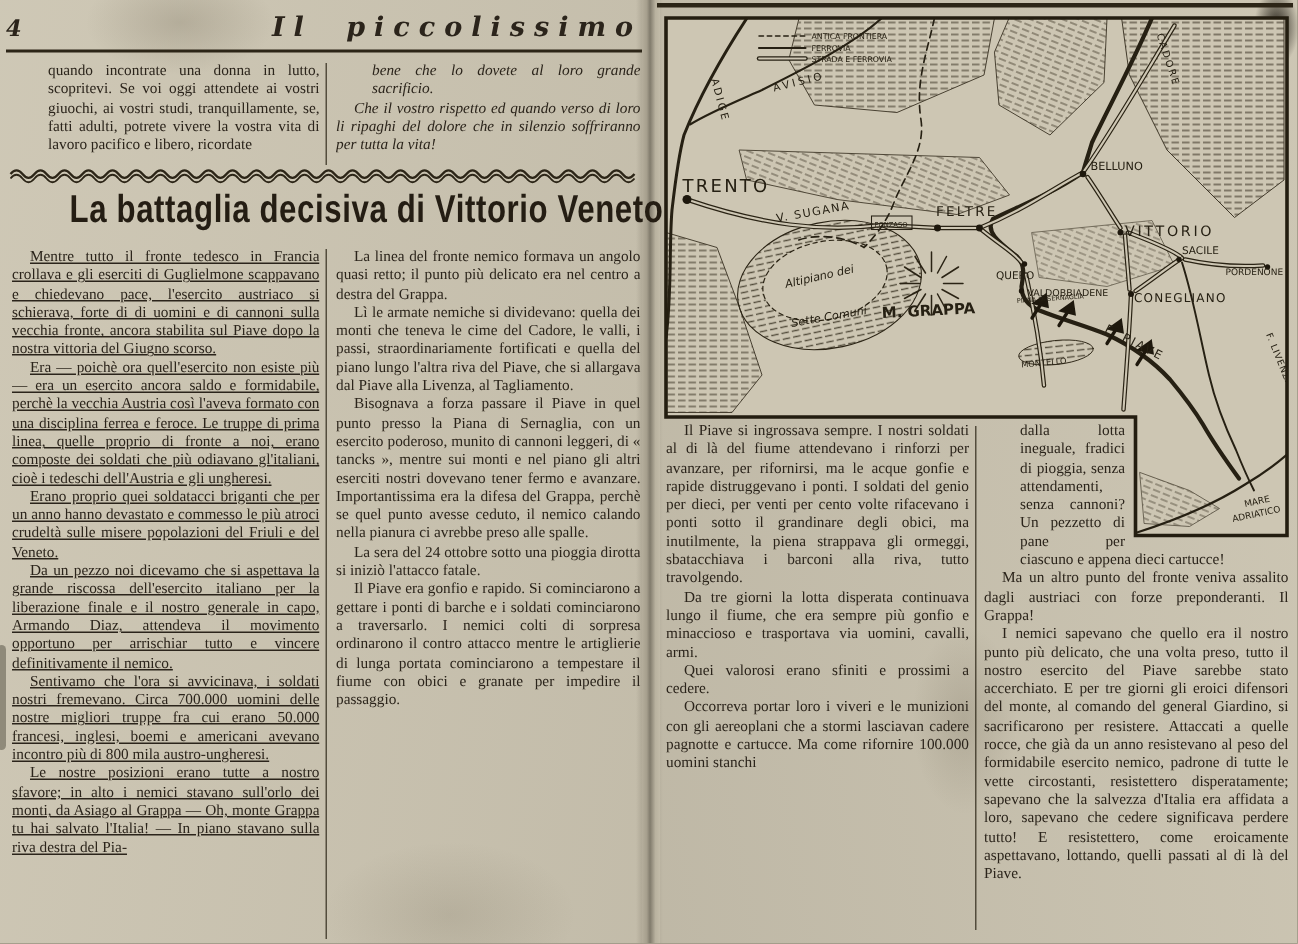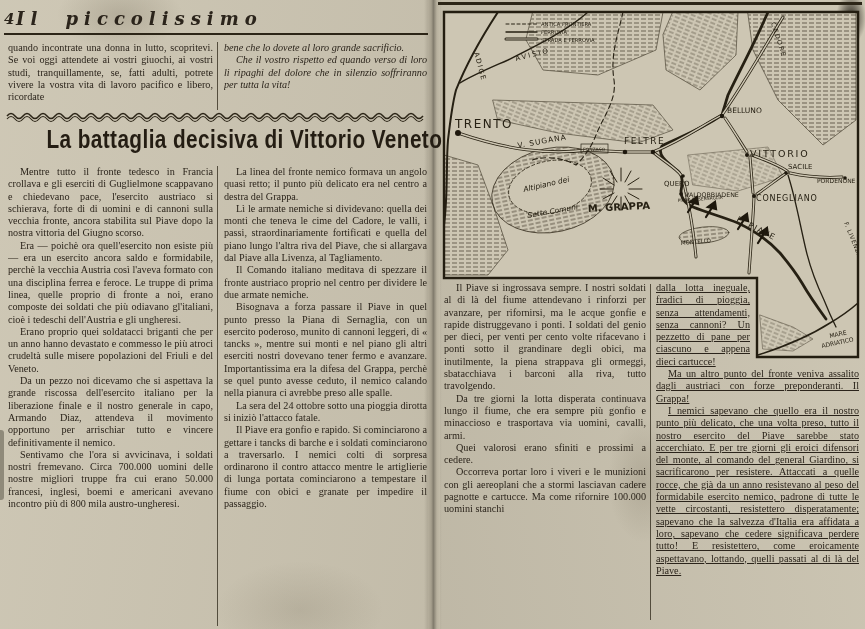--- a/index.html
+++ b/index.html
@@ -17,44 +17,44 @@
   .pagebg{position:absolute;top:0;bottom:0;}
   .pagebg.left{left:0;width:428px;background:linear-gradient(100deg,rgba(255,252,240,.10),rgba(0,0,0,.03));}
   .pagebg.right{left:440px;width:425px;background:linear-gradient(260deg,rgba(255,252,240,.08),rgba(0,0,0,.05));}
   .gutter{position:absolute;left:424px;top:0;width:18px;height:629px;
     background:linear-gradient(90deg,rgba(40,33,20,0) 0%,rgba(40,33,20,.22) 40%,rgba(20,16,8,.40) 52%,rgba(40,33,20,.10) 72%,rgba(40,33,20,0) 100%);}
   .corner-stain{position:absolute;left:836px;top:-8px;width:30px;height:52px;
     background:radial-gradient(closest-side,rgba(22,18,10,.9),rgba(22,18,10,0));}
   .edge-streak{position:absolute;left:-2px;top:430px;width:6px;height:70px;background:rgba(30,25,14,.35);border-radius:3px;}
 
   .pagenum{position:absolute;left:4px;top:10px;font:italic 700 15px "DejaVu Serif",serif;}
-  .masthead{position:absolute;left:16px;top:8px;width:424px;text-align:left;
+  .masthead{position:absolute;left:4px;top:8px;width:424px;text-align:right;
     font:italic 700 18px "DejaVu Serif",serif;letter-spacing:6px;word-spacing:10px;}
   .masthead-rule{position:absolute;left:4px;top:33px;width:424px;height:2px;background:#2c2517;}
   .rule-top-right{position:absolute;left:438px;top:2px;width:424px;height:2.5px;background:#2c2517;}
 
   .col{position:absolute;text-align:justify;font-size:10.2px;line-height:12.3px;overflow:hidden;}
   .col p{margin:0;text-indent:12px;}
-  .col p.noindent{text-indent:0;}
+  .col p.noindent{text-indent:0;margin-left:24px;}
   .cont-a{left:8px;top:42px;width:205px;height:68px;}
   .cont-b{left:224px;top:42px;width:203px;height:68px;font-style:italic;}
   .vrule{position:absolute;width:1px;background:rgba(44,37,23,.75);}
   .vr1{left:217px;top:42px;height:68px;}
   .vr2{left:217px;top:166px;height:460px;}
   .vr3{left:650px;top:284px;height:336px;}
 
   .wavy{position:absolute;left:5px;top:110px;}
   .headline{position:absolute;left:4px;top:124px;width:424px;margin:0;text-align:center;
     font:700 26px "Liberation Sans",sans-serif;transform:scaleX(.8);transform-origin:50% 50%;
     white-space:nowrap;letter-spacing:.5px;color:#241d13;}
 
-  .c1{left:8px;top:166px;width:205px;height:461px;}
+  .c1{left:8px;top:166px;width:205px;height:461px;text-decoration:underline;}
   .c2{left:224px;top:166px;width:203px;height:461px;}
   .c3{left:444px;top:282px;width:202px;height:298px;}
-  .c4{left:656px;top:282px;width:203px;height:346px;text-decoration:underline;}
+  .c4{left:656px;top:282px;width:203px;height:346px;}
   .map-spacer{float:right;width:104px;height:78px;margin:0 0 2px 5px;}
 
   .map-svg{position:absolute;left:438px;top:5px;pointer-events:none;}
   .map-svg text{font-family:"DejaVu Sans",sans-serif;fill:#262013;}
 </style>
 </head>
 <body>
 
 <div id="scan">
 
@@ -83,29 +83,29 @@
   </svg>
 
   <h1 class="headline">La battaglia decisiva di Vittorio Veneto</h1>
 
   <div class="col c1">
     <p>Mentre tutto il fronte tedesco in Francia crollava e gli eserciti di Guglielmone scappavano e chiedevano pace, l'esercito austriaco si schierava, forte di di uomini e di cannoni sulla vecchia fronte, ancora stabilita sul Piave dopo la nostra vittoria del Giugno scorso.</p>
     <p>Era — poichè ora quell'esercito non esiste più — era un esercito ancora saldo e formidabile, perchè la vecchia Austria così l'aveva formato con una disciplina ferrea e feroce. Le truppe di prima linea, quelle proprio di fronte a noi, erano composte dei soldati che più odiavano gl'italiani, cioè i tedeschi dell'Austria e gli ungheresi.</p>
     <p>Erano proprio quei soldatacci briganti che per un anno hanno devastato e commesso le più atroci crudeltà sulle misere popolazioni del Friuli e del Veneto.</p>
     <p>Da un pezzo noi dicevamo che si aspettava la grande riscossa dell'esercito italiano per la liberazione finale e il nostro generale in capo, Armando Diaz, attendeva il movimento opportuno per arrischiar tutto e vincere definitivamente il nemico.</p>
     <p>Sentivamo che l'ora si avvicinava, i soldati nostri fremevano. Circa 700.000 uomini delle nostre migliori truppe fra cui erano 50.000 francesi, inglesi, boemi e americani avevano incontro più di 800 mila austro-ungheresi.</p>
+    <p>Le nostre posizioni erano tutte a nostro sfavore; in alto i nemici stavano sull'orlo dei monti, da Asiago al Grappa — Oh, monte Grappa tu hai salvato l'Italia! — In piano stavano sulla riva destra del Pia-</p>
   </div>
   <div class="vrule vr2"></div>
   <div class="col c2">
     <p>La linea del fronte nemico formava un angolo quasi retto; il punto più delicato era nel centro a destra del Grappa.</p>
     <p>Lì le armate nemiche si dividevano: quella dei monti che teneva le cime del Cadore, le valli, i passi, straordinariamente fortificati e quella del piano lungo l'altra riva del Piave, che si allargava dal Piave alla Livenza, al Tagliamento.</p>
-    <p>Il Comando italiano meditava di spezzare il fronte austriaco proprio nel centro per dividere le due armate nemiche.</p>
     <p>Bisognava a forza passare il Piave in quel punto presso la Piana di Sernaglia, con un esercito poderoso, munito di cannoni leggeri, di « tancks », mentre sui monti e nel piano gli altri eserciti nostri dovevano tener fermo e avanzare. Importantissima era la difesa del Grappa, perchè se quel punto avesse ceduto, il nemico calando nella pianura ci avrebbe preso alle spalle.</p>
     <p>La sera del 24 ottobre sotto una pioggia dirotta si iniziò l'attacco fatale.</p>
-    <p>Il Piave era gonfio e rapido. Si cominciarono a gettare i tancks di barche e i soldati cominciarono a traversarlo. I nemici colti di sorpresa ordinarono il contro attacco mentre le artiglierie di lunga portata cominciarono a tempestare il fiume con obici e granate per impedire il passaggio.</p>
+    <p>Il Piave era gonfio e rapido. Si cominciarono a gettare i ponti di barche e i soldati cominciarono a traversarlo. I nemici colti di sorpresa ordinarono il contro attacco mentre le artiglierie di lunga portata cominciarono a tempestare il fiume con obici e granate per impedire il passaggio.</p>
   </div>
 
   <div class="rule-top-right"></div>
 
   <div class="col c3">
     <p>Il Piave si ingrossava sempre. I nostri soldati al di là del fiume attendevano i rinforzi per avanzare, per rifornirsi, ma le acque gonfie e rapide distruggevano i ponti. I soldati del genio per dieci, per venti per cento volte rifacevano i ponti sotto il grandinare degli obici, ma inutilmente, la piena strappava gli ormeggi, sbatacchiava i barconi alla riva, tutto travolgendo.</p>
     <p>Da tre giorni la lotta disperata continuava lungo il fiume, che era sempre più gonfio e minaccioso e trasportava via uomini, cavalli, armi.</p>
     <p>Quei valorosi erano sfiniti e prossimi a cedere.</p>
     <p>Occorreva portar loro i viveri e le munizioni con gli aereoplani che a stormi lasciavan cadere pagnotte e cartucce. Ma come rifornire 100.000 uomini stanchi</p>
   </div>

